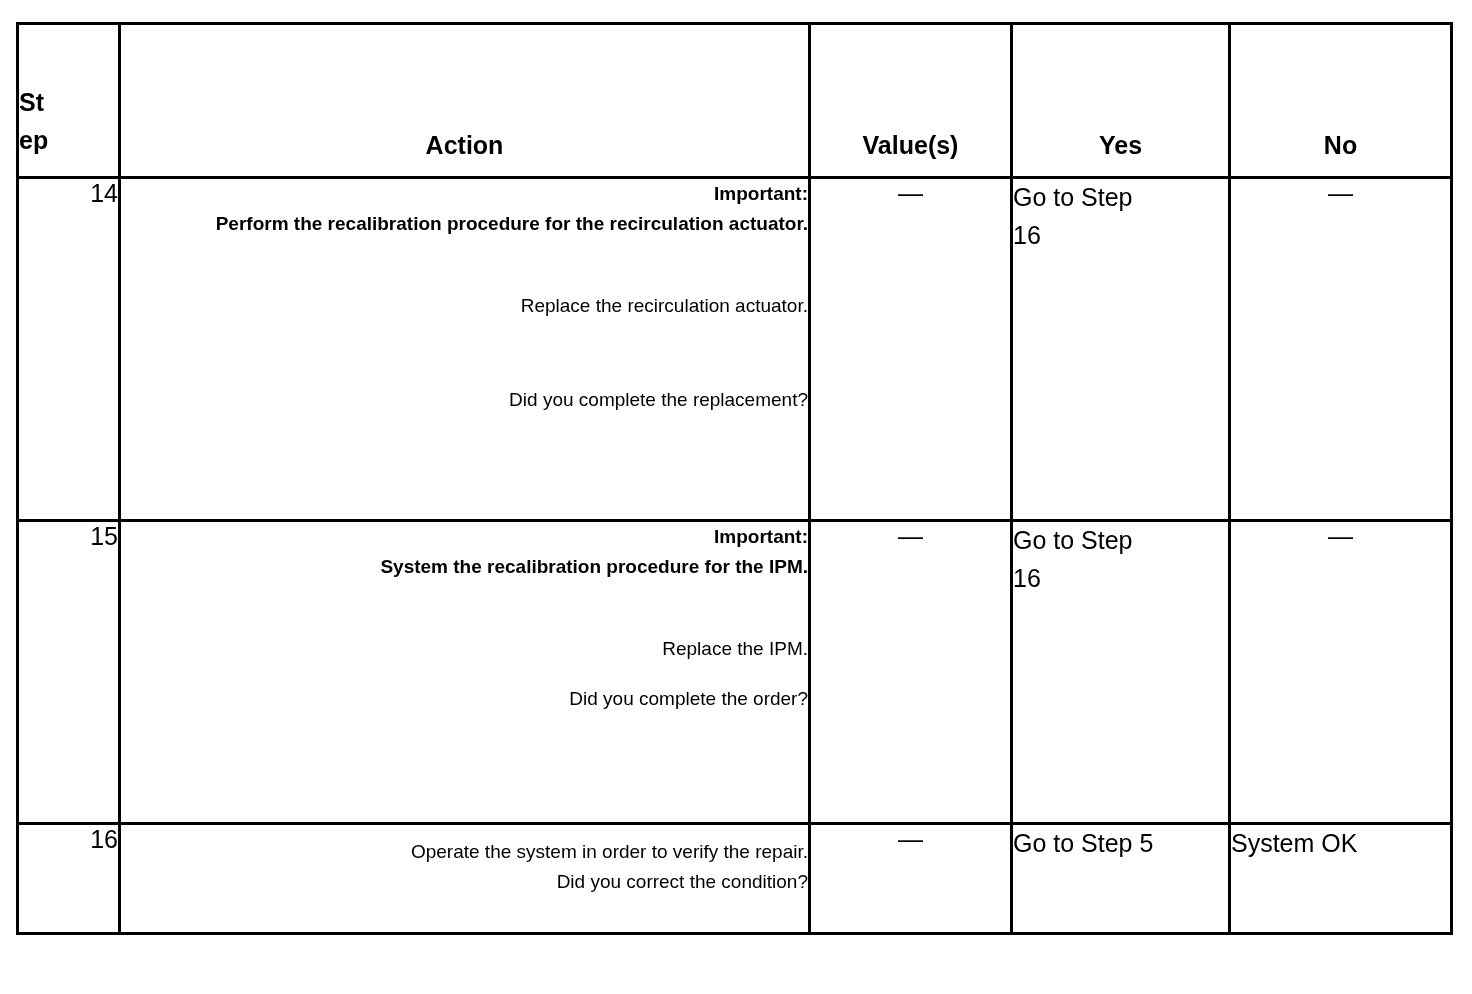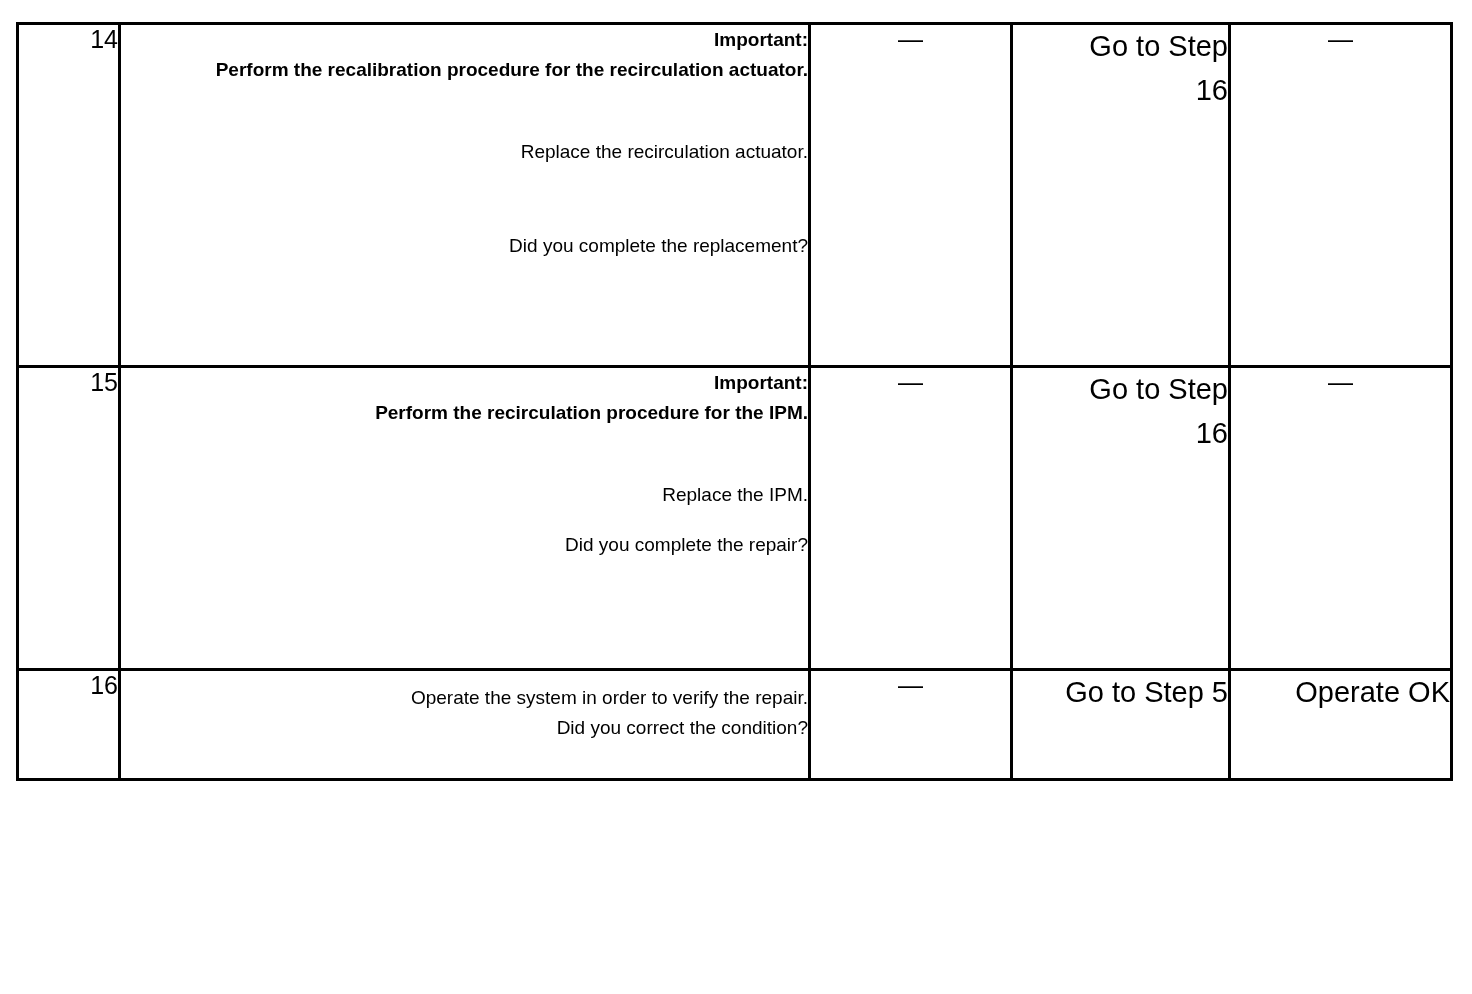--- a/index.html
+++ b/index.html
@@ -77,22 +77,22 @@
   }
   .cell-action .imp { font-weight: bold; }
   .cell-action .plain { font-weight: normal; padding-left: 26px; }
   .cell-action .indent { }
   .cell-center {
     text-align: center;
     font-size: 25px;
     vertical-align: middle;
   }
   .cell-bottomish {
-    text-align: right;
-    font-size: 29px;
+    text-align: left;
+    font-size: 25px;
     vertical-align: bottom;
     padding-bottom: 8px;
     line-height: 1.5;
   }
   .cell-bottomish .l1, .cell-bottomish .l2 { display: block; }
 
   .dash { font-size: 25px; letter-spacing: 0; }
 
   .gap-sm { height: 20px; }
   .gap-md { height: 52px; }
@@ -112,20 +112,30 @@
     <colgroup>
       <col class="c-step">
       <col class="c-action">
       <col class="c-value">
       <col class="c-yes">
       <col class="c-no">
     </colgroup>
 
     <tbody>
 
+      <tr class="hdr-row">
+        <td class="hdr-step">
+          <span class="l1">St</span>
+          <span class="l2">ep</span>
+        </td>
+        <td>Action</td>
+        <td>Value(s)</td>
+        <td>Yes</td>
+        <td>No</td>
+      </tr>
 
       <tr class="r14">
         <td class="cell-step">14</td>
         <td class="cell-action">
           <div class="imp">Important:</div>
           <div class="imp">Perform the recalibration procedure for the recirculation actuator.</div>
           <div class="gap-md"></div>
           <div class="plain indent">Replace the recirculation actuator.</div>
           <div class="gap-lg"></div>
           <div class="plain">Did you complete the replacement?</div>
@@ -139,25 +149,25 @@
         </td>
         <td class="cell-center">
           <span class="dash">—</span>
         </td>
       </tr>
 
       <tr class="r15">
         <td class="cell-step">15</td>
         <td class="cell-action">
           <div class="imp">Important:</div>
-          <div class="imp">Perform the recirculation procedure for the IPM.</div>
+          <div class="imp">System the recalibration procedure for the IPM.</div>
           <div class="gap-md"></div>
           <div class="plain indent">Replace the IPM.</div>
           <div class="gap-sm"></div>
-          <div class="plain indent">Did you complete the repair?</div>
+          <div class="plain indent">Did you complete the order?</div>
         </td>
         <td class="cell-center">
           <span class="dash">—</span>
         </td>
         <td class="cell-bottomish">
           <span class="l1">Go to Step</span>
           <span class="l2">16</span>
         </td>
         <td class="cell-center">
           <span class="dash">—</span>
@@ -170,19 +180,19 @@
           <div class="plain">Operate the system in order to verify the repair.</div>
           <div class="plain">Did you correct the condition?</div>
         </td>
         <td class="cell-center">
           <span class="dash">—</span>
         </td>
         <td class="cell-bottomish">
           <span class="l1">Go to Step 5</span>
         </td>
         <td class="cell-bottomish">
-          <span class="l1">Operate OK</span>
+          <span class="l1">System OK</span>
         </td>
       </tr>
     </tbody>
   </table>
 
 </div>
 
 </body></html>

